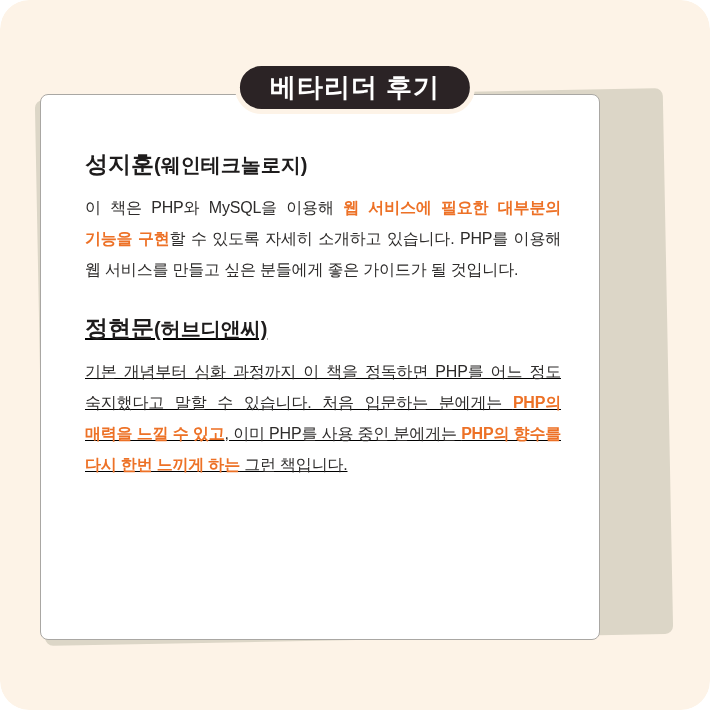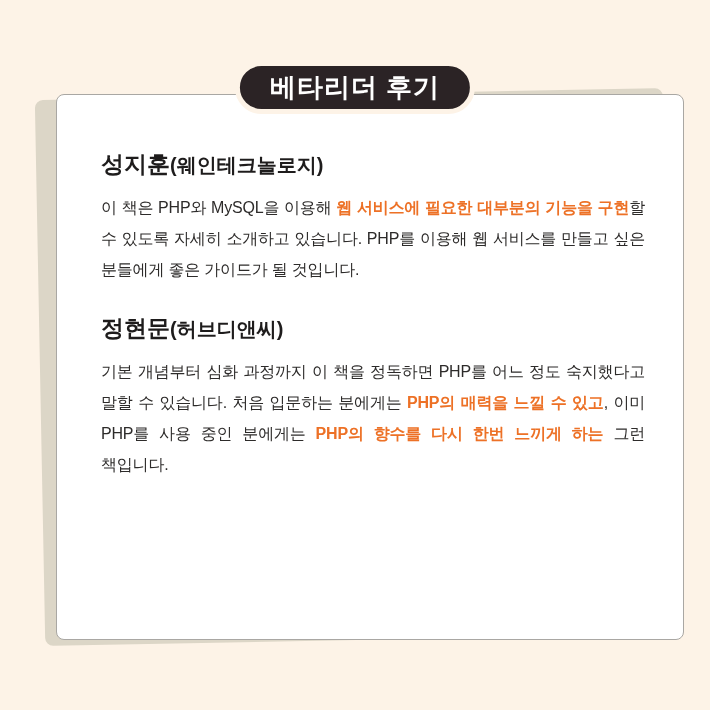--- a/index.html
+++ b/index.html
@@ -6,43 +6,43 @@
     --page-bg: #fdf3e7;
     --card-bg: #ffffff;
     --card-border: #a9a7a3;
     --shadow-bg: #dcd6c7;
     --badge-bg: #2b2325;
     --badge-text: #ffffff;
     --highlight: #ed7126;
     --name-color: #1e1c1c;
     --body-color: #2d2b2a;
   }
-  * { margin: 0; padding: 0; box-sizing: border-box; }
+  * { margin: 0; padding: 0; box-sizing: border-box; border-radius: 29px; }
   html, body {
     width: 710px; height: 710px;
     font-family: "Liberation Sans", "DejaVu Sans", sans-serif;
   }
   .stage {
     position: relative;
     width: 710px; height: 710px;
     background: var(--page-bg);
     overflow: hidden;
   }
   .shadow-card {
     position: absolute;
     left: 40px; top: 94px;
     width: 628px; height: 546px;
     background: var(--shadow-bg);
     border-radius: 8px;
     transform: rotate(-1.1deg);
   }
   .card {
     position: absolute;
-    left: 56px; top: 94px;
-    width: 628px; height: 546px;
+    left: 40px; top: 94px;
+    width: 560px; height: 546px;
     background: var(--card-bg);
     border: 1.5px solid var(--card-border);
     border-radius: 8px;
     padding: 56px 38px 22px 44px;
   }
   .badge {
     position: absolute;
     left: 50%; top: 61px;
     transform: translateX(-50%);
     background: var(--badge-bg);
@@ -53,21 +53,21 @@
     height: 53px;
     display: flex;
     align-items: center;
     font-size: 26px;
     font-weight: bold;
     letter-spacing: 1px;
     white-space: nowrap;
     z-index: 4;
   }
   .review { margin-bottom: 30px; }
-  .review:last-child { margin-bottom: 16px; }
+  .review:last-child { margin-bottom: 16px; text-decoration: underline; }
   .reviewer-line {
     color: var(--name-color);
     font-weight: bold;
     font-size: 23px;
     line-height: 27px;
     margin-bottom: 13px;
   }
   .reviewer-affiliation { font-size: 20px; }
   .review-text {
     font-size: 16px;

